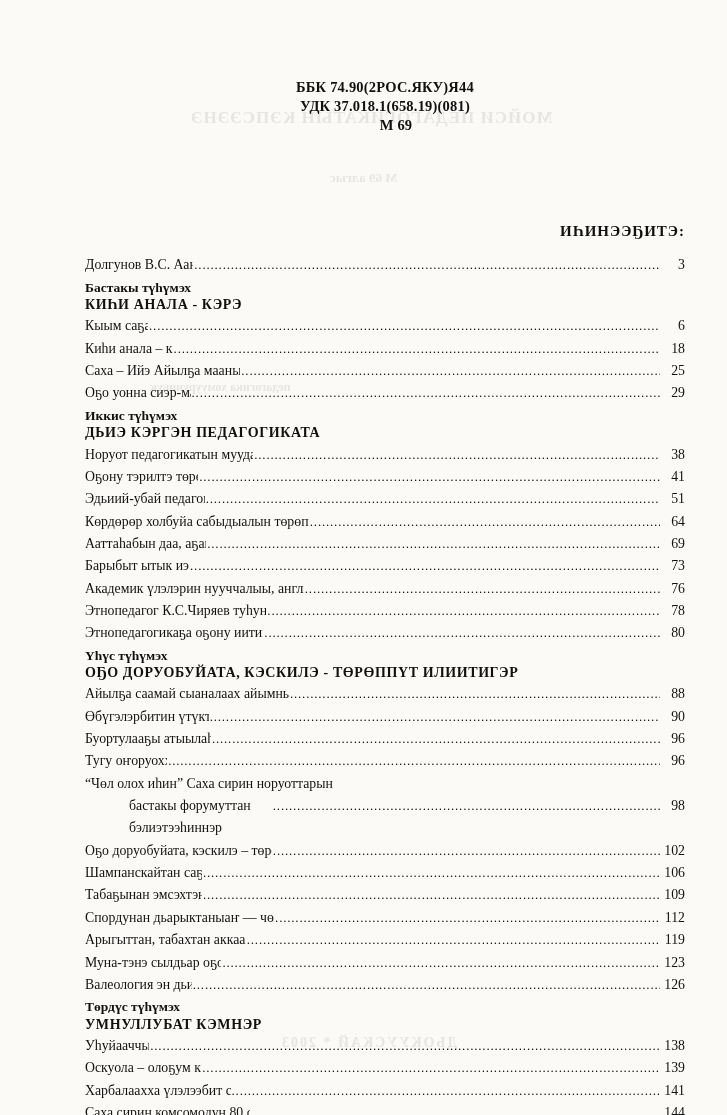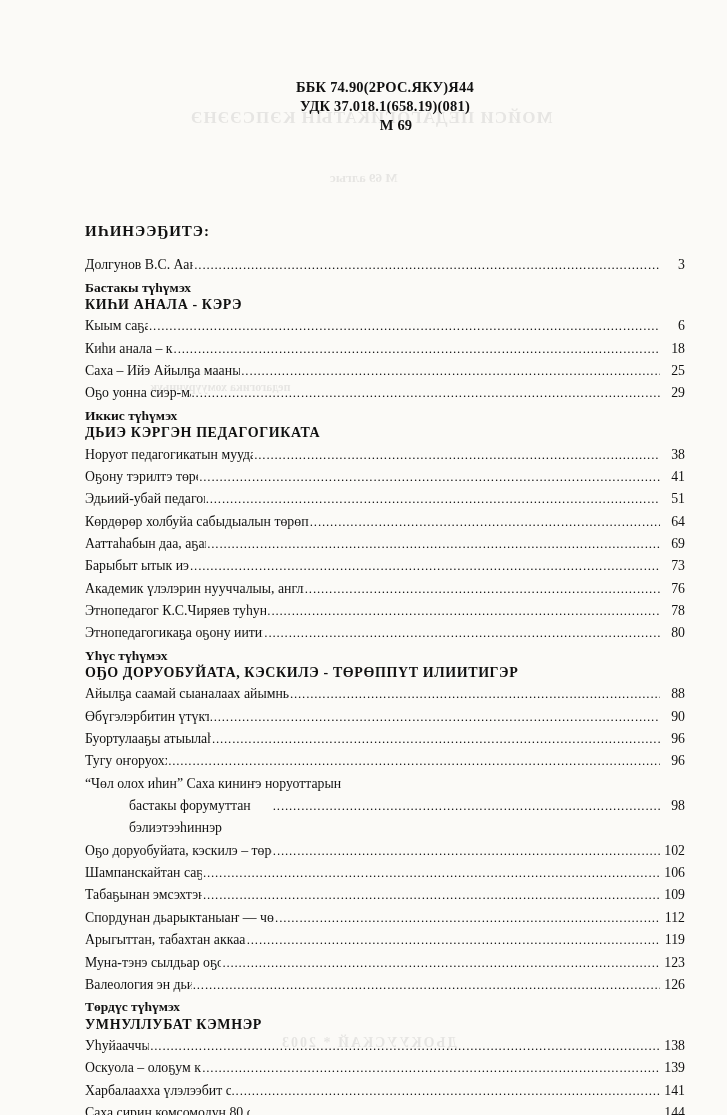--- a/index.html
+++ b/index.html
@@ -69,21 +69,21 @@
     font-weight: bold;
     font-size: 14.5px;
     line-height: 1.32;
     letter-spacing: 0.2px;
     text-align: center;
   }
   .codes div { white-space: nowrap; }
   .code-m69 { margin-left: 22px; }
 
   .toc-title {
-    text-align: left;
+    text-align: right;
     font-weight: bold;
     font-size: 15px;
     letter-spacing: 1px;
     margin-top: 88px;
     margin-bottom: 14px;
   }
 
   .section-head {
     text-align: left;
     font-weight: bold;
@@ -262,21 +262,21 @@
         <span class="txt">Буортулааҕы атыылаһыманг</span>
         <span class="dots">..................................................................................................................................................</span>
         <span class="pg">96</span>
       </li>
       <li class="entry">
         <span class="txt">Тугу оҥоруохха?</span>
         <span class="dots">..................................................................................................................................................</span>
         <span class="pg">96</span>
       </li>
       <li class="entry two-line">
-        <span class="l1">“Чөл олох иһин” Саха киниҥэ норуоттарын</span>
+        <span class="l1">“Чөл олох иһин” Саха сирин норуоттарын</span>
         <span class="l2">
           <span class="txt">бастакы форумуттан бэлиэтээһиннэр</span>
           <span class="dots">..................................................................................................................................................</span>
           <span class="pg">98</span>
         </span>
       </li>
       <li class="entry">
         <span class="txt">Оҕо доруобуйата, кэскилэ – төрөппүт илиитигэр</span>
         <span class="dots">..................................................................................................................................................</span>
         <span class="pg">102</span>

